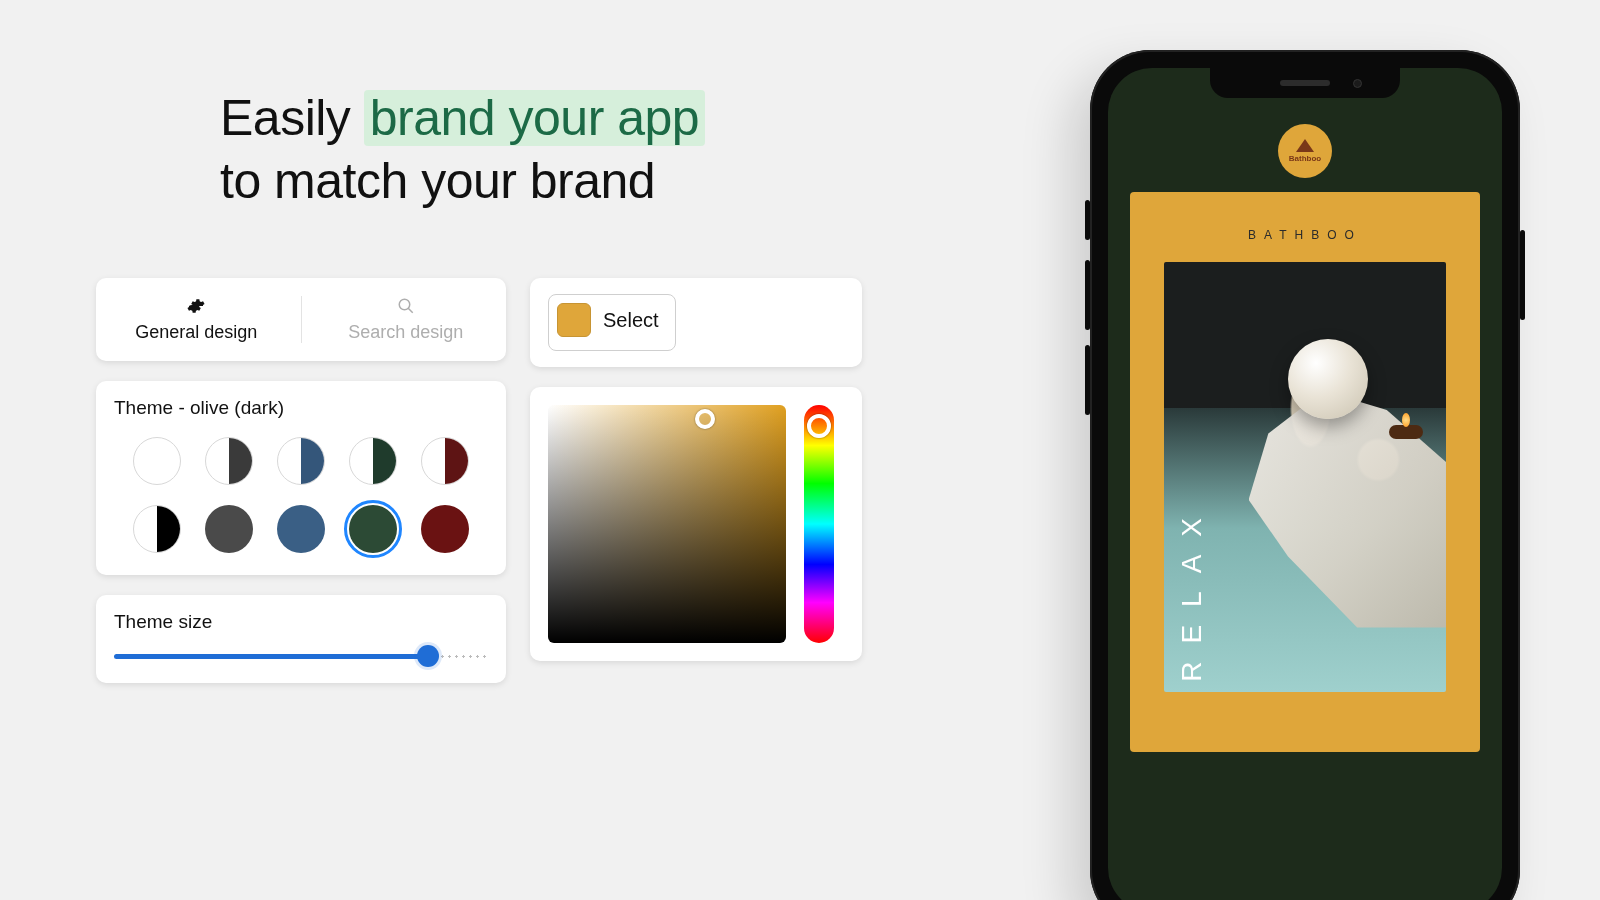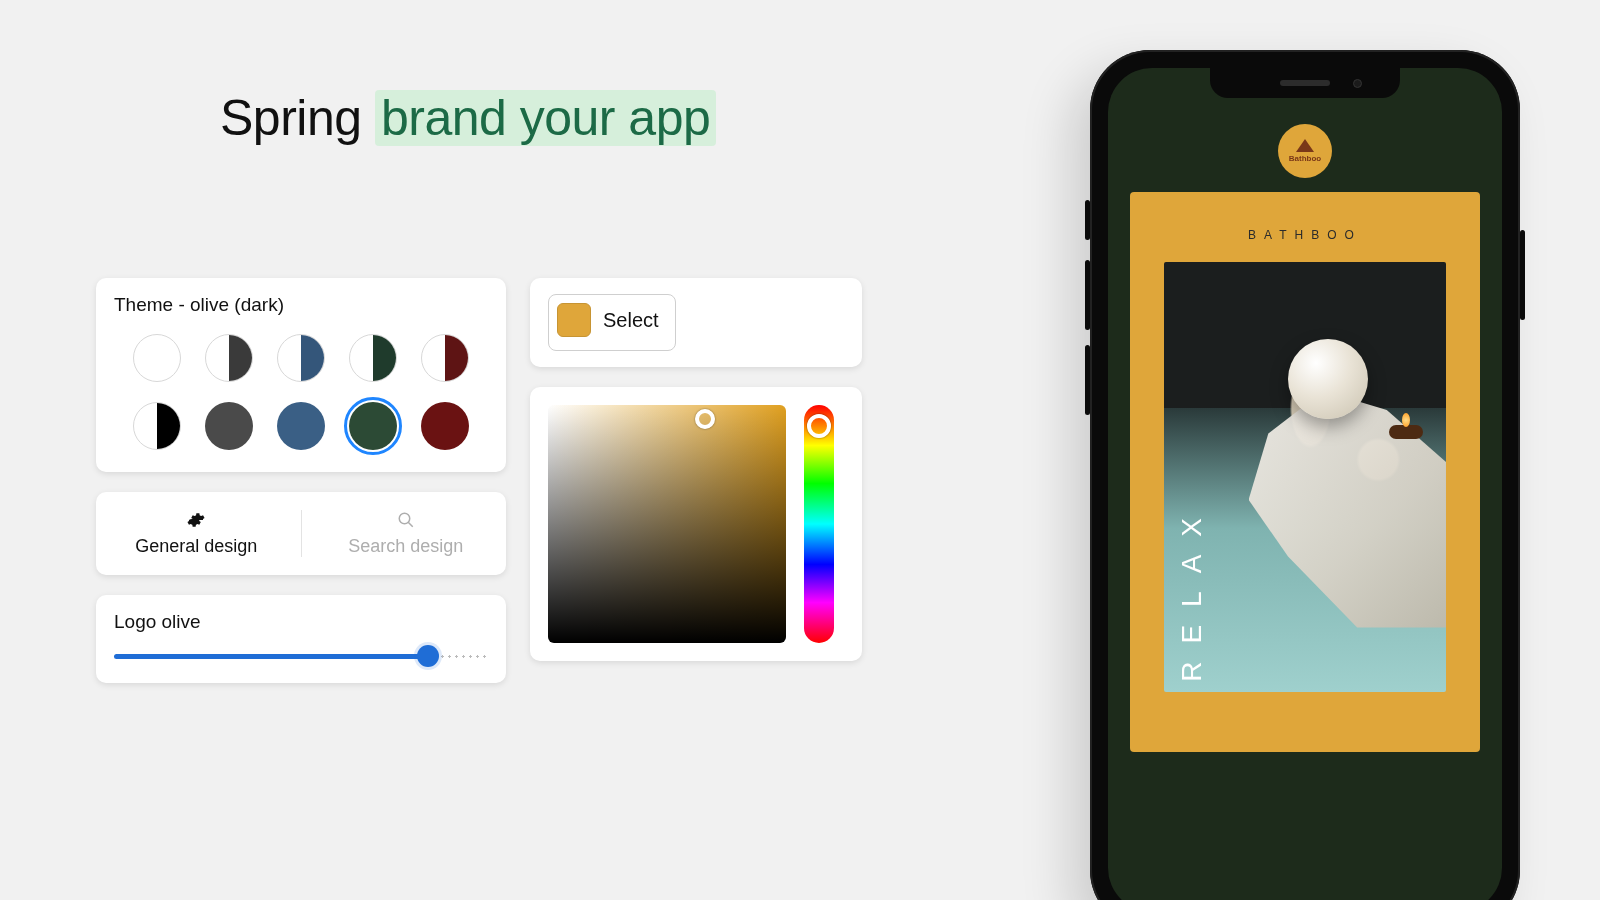--- a/index.html
+++ b/index.html
@@ -256,50 +256,25 @@
   }
   .section-title {
     color:#fff; font-size:30px; font-weight:700;
     margin:30px 0 0 26px;
   }
 </style>
 </head>
 <body>
 
 <div class="headline">
-  <span>Spring </span><span class="hl">brand your app</span><span></span><br>
+  <span>Easily </span><span class="hl">brand your app</span><span></span><br>
+  <span>to match your brand</span>
 </div>
 
 <div class="left-col">
-
-  <div class="card">
-    <div class="theme-title">Theme - olive (dark)</div>
-    <div class="swatch-grid" id="swatch-grid">
-        <div class="swatch full" style="background: rgb(255, 255, 255); border: 1px solid rgb(216, 216, 216);"></div>
-        <div class="swatch">
-          <div class="half" style="background: rgb(58, 58, 58);"></div>
-        </div>
-        <div class="swatch">
-          <div class="half" style="background: rgb(52, 86, 122);"></div>
-        </div>
-        <div class="swatch">
-          <div class="half" style="background: rgb(31, 59, 44);"></div>
-        </div>
-        <div class="swatch">
-          <div class="half" style="background: rgb(94, 20, 20);"></div>
-        </div>
-        <div class="swatch">
-          <div class="half" style="background: rgb(0, 0, 0);"></div>
-        </div>
-        <div class="swatch full" style="background: rgb(74, 74, 74);"></div>
-        <div class="swatch full" style="background: rgb(58, 95, 133);"></div>
-        <div class="swatch full selected" style="background: rgb(44, 74, 53);"></div>
-        <div class="swatch full" style="background: rgb(106, 18, 18);"></div>
-      </div>
-  </div>
 
   <div class="card tabs-card">
     <div class="tab">
       <span class="icon">
         <svg width="18" height="18" viewBox="0 0 24 24" fill="#111">
             <path d="M12 8a4 4 0 100 8 4 4 0 000-8zm9.4 4a7.5 7.5 0 00-.1-1.2l2.1-1.6-2-3.4-2.5 1a7.6 7.6 0 00-2-1.2l-.4-2.6h-4l-.4 2.6a7.6 7.6 0 00-2 1.2l-2.5-1-2 3.4 2.1 1.6A7.5 7.5 0 002.6 12c0 .4 0 .8.1 1.2L.6 14.8l2 3.4 2.5-1c.6.5 1.3.9 2 1.2l.4 2.6h4l.4-2.6c.7-.3 1.4-.7 2-1.2l2.5 1 2-3.4-2.1-1.6c.1-.4.1-.8.1-1.2z"></path>
           </svg>
       </span>
       <span class="label">General design</span>
     </div>
@@ -309,21 +284,47 @@
         <svg width="18" height="18" viewBox="0 0 24 24" fill="none" stroke="#aeaeae" stroke-width="2">
             <circle cx="10" cy="10" r="7"></circle>
             <line x1="21" y1="21" x2="15" y2="15"></line>
           </svg>
       </span>
       <span class="label">Search design</span>
     </div>
   </div>
 
   <div class="card">
-    <div class="logo-title">Logo olive</div>
+    <div class="theme-title">Theme - olive (dark)</div>
+    <div class="swatch-grid" id="swatch-grid">
+        <div class="swatch full" style="background: rgb(255, 255, 255); border: 1px solid rgb(216, 216, 216);"></div>
+        <div class="swatch">
+          <div class="half" style="background: rgb(58, 58, 58);"></div>
+        </div>
+        <div class="swatch">
+          <div class="half" style="background: rgb(52, 86, 122);"></div>
+        </div>
+        <div class="swatch">
+          <div class="half" style="background: rgb(31, 59, 44);"></div>
+        </div>
+        <div class="swatch">
+          <div class="half" style="background: rgb(94, 20, 20);"></div>
+        </div>
+        <div class="swatch">
+          <div class="half" style="background: rgb(0, 0, 0);"></div>
+        </div>
+        <div class="swatch full" style="background: rgb(74, 74, 74);"></div>
+        <div class="swatch full" style="background: rgb(58, 95, 133);"></div>
+        <div class="swatch full selected" style="background: rgb(44, 74, 53);"></div>
+        <div class="swatch full" style="background: rgb(106, 18, 18);"></div>
+      </div>
+  </div>
+
+  <div class="card">
+    <div class="logo-title">Theme size</div>
     <div class="slider">
       <div class="track-active" id="slider-active" style="width: 84%;"></div>
       <div class="track-dots"></div>
       <div class="thumb" id="slider-thumb" style="left: 84%;"></div>
     </div>
   </div>
 
 </div>
 
 <div class="right-col">

